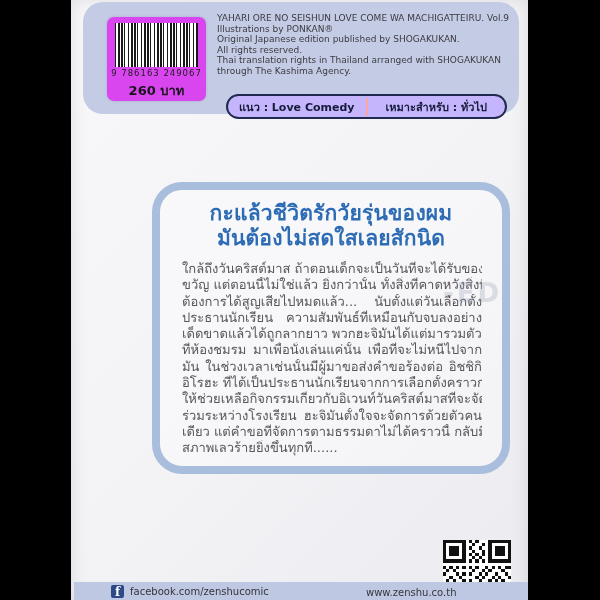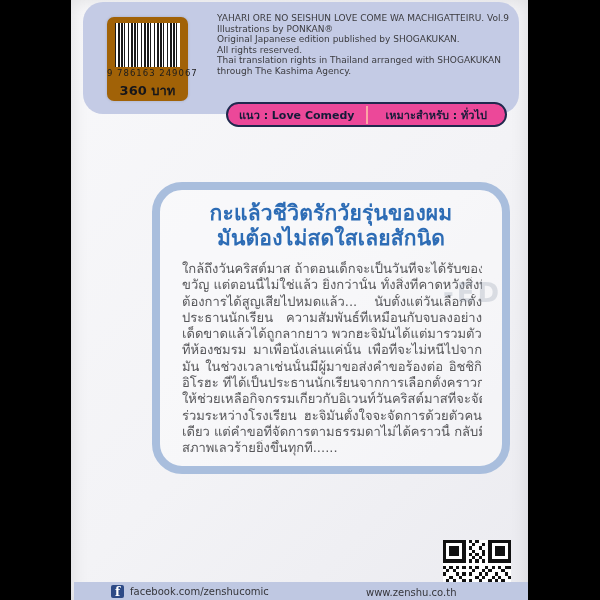--- a/index.html
+++ b/index.html
@@ -12,40 +12,40 @@
     position:absolute;left:71px;top:0;width:457px;height:600px;overflow:hidden;
     background:linear-gradient(135deg,#f8f8fa 0%,#f3f3f6 55%,#ebebf0 100%);
     box-shadow:inset 0 0 18px rgba(0,0,0,0.10);
   }
   
   .top-panel{
     position:absolute;left:12px;top:2px;width:436px;height:112px;
     background:#c4cbe5;border-radius:20px;
   }
   .barcode-label{
-    position:absolute;left:24px;top:15px;width:81px;height:84px;
-    background:#a16207;border-radius:7px;box-shadow:0 0 3px rgba(0,0,0,.15);
+    position:absolute;left:24px;top:15px;width:99px;height:84px;
+    background:#d946ef;border-radius:7px;box-shadow:0 0 3px rgba(0,0,0,.15);
     text-align:center;
   }
   .barcode-bars{
     margin:6px 8px 0 8px;height:44px;
     background:repeating-linear-gradient(90deg,
       #191919 0 1px,#fff 1px 3px,#191919 3px 5px,#fff 5px 6px,
       #191919 6px 8px,#fff 8px 9px,#191919 9px 10px,#fff 10px 13px);
   }
   .barcode-number{font-size:8.5px;letter-spacing:1px;color:#1c1c1c;margin-top:1px;white-space:nowrap;}
   .barcode-price{font-size:13px;font-weight:bold;color:#16161a;margin-top:2px;}
   .copyright{
     position:absolute;left:134px;top:11px;width:296px;
     font-size:9px;line-height:10.6px;color:#3b3b3f;
   }
   .copyright div{white-space:nowrap;}
   .pill-row{
-    position:absolute;left:143px;top:100px;width:281px;height:25px;
-    background:#ec4899;border:2px solid #20294e;border-radius:14px;
+    position:absolute;left:143px;top:92px;width:281px;height:25px;
+    background:#c4b5fd;border:2px solid #20294e;border-radius:14px;
     display:flex;align-items:center;box-sizing:border-box;
   }
   .pill-cell{
     flex:1;text-align:center;font-size:11px;font-weight:bold;color:#141b38;
     white-space:nowrap;overflow:hidden;
   }
   .pill-cell.right{border-left:2px solid #fca5a5;}
   
   .syn-box{
     position:absolute;left:81px;top:182px;width:358px;height:292px;
@@ -84,21 +84,21 @@
 </head>
 <body>
 
 <div class="book">
 
   <div class="top-panel">
 
     <div class="barcode-label">
       <div class="barcode-bars"></div>
       <div class="barcode-number">9 786163 249067</div>
-      <div class="barcode-price">360 บาท</div>
+      <div class="barcode-price">260 บาท</div>
     </div>
 
     <div class="copyright">
       <div>YAHARI ORE NO SEISHUN LOVE COME WA MACHIGATTEIRU. Vol.9</div>
       <div>Illustrations by PONKAN®</div>
       <div>Original Japanese edition published by SHOGAKUKAN.</div>
       <div>All rights reserved.</div>
       <div>Thai translation rights in Thailand arranged with SHOGAKUKAN</div>
       <div>through The Kashima Agency.</div>
     </div>

